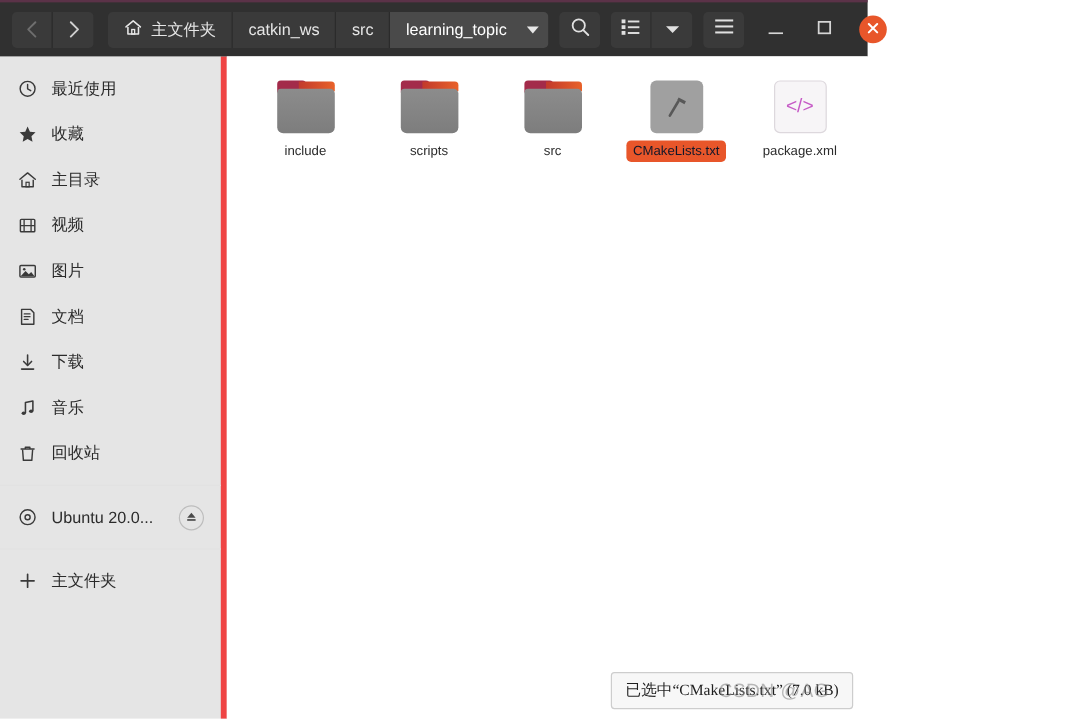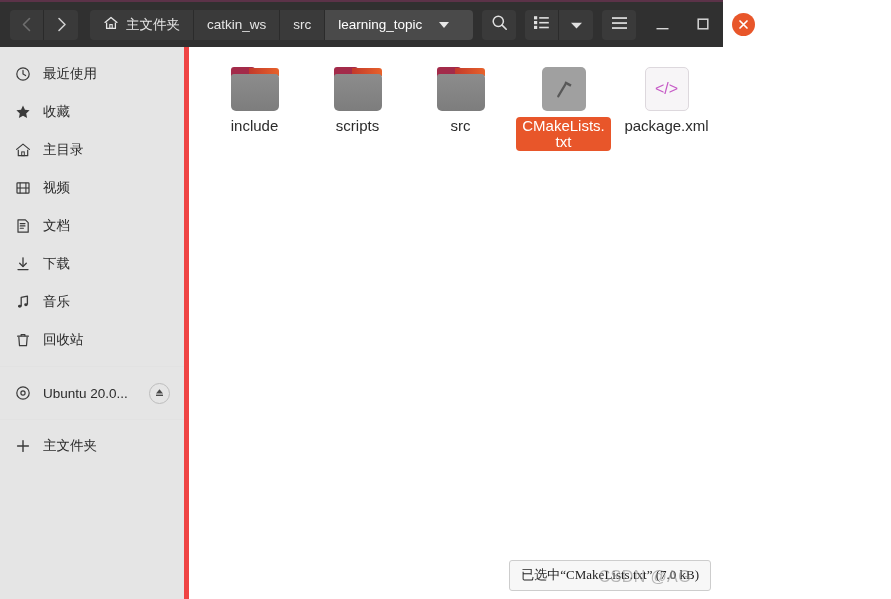--- a/index.html
+++ b/index.html
@@ -46,21 +46,21 @@
     height: 30px;
     background: #3a3a3a;
     color: #e6e6e6;
     display: flex; align-items: center; gap: 7px;
     padding: 0 13px;
     font-size: 13.5px;
     border-right: 1px solid #2b2b2b;
     white-space: nowrap;
   }
   .crumb:last-child { border-right: none; }
-  .crumb.active { background: #4a4a4a; color: #ffffff; padding-right: 22px; }
+  .crumb.active { background: #4a4a4a; color: #ffffff; padding-right: 6px; }
   .crumb .caret {
     width: 0; height: 0;
     border-left: 5px solid transparent;
     border-right: 5px solid transparent;
     border-top: 6px solid #e8e8e8;
     margin-left: 10px; margin-right: 2px;
   }
 
   .hb-right {
     margin-left: auto;
@@ -133,28 +133,28 @@
     align-content: flex-start;
     gap: 0px;
   }
   .fitem {
     width: 103px;
     padding: 6px 4px 8px 4px;
     display: flex; flex-direction: column; align-items: center;
     gap: 6px;
   }
   .fname {
-    font-size: 15px; color: #2b2b2b;
+    font-size: 11px; color: #2b2b2b;
     text-align: center; line-height: 16px;
     max-width: 95px;
     word-break: break-word;
     padding: 1px 5px; border-radius: 4px;
   }
   .fitem.selected .fname {
-    background: #e8562a; color: #ffffff;
+    background: #e8562a; color: #0f172a;
   }
 
   
   .folder { width: 48px; height: 44px; position: relative; }
   .folder .tab {
     position: absolute; left: 0; top: 0;
     width: 24px; height: 10px;
     background: #a32b4a;
     border-radius: 3px 3px 0 0;
   }
@@ -368,20 +368,30 @@
         <span class="ico">
           <svg width="16" height="16" viewBox="0 0 16 16" aria-hidden="true">
               <rect x="2" y="2.8" width="12" height="10.4" rx="0.8" fill="none" stroke="currentColor" stroke-width="1.2"></rect>
               <path d="M5.1 2.8 V13.2 M10.9 2.8 V13.2" stroke="currentColor" stroke-width="1.1"></path>
               <path d="M2 8 H14" stroke="currentColor" stroke-width="1.1"></path>
             </svg>
         </span>
         <span class="side-label">视频</span>
       </div>
 
+      <div class="side-item">
+        <span class="ico">
+          <svg width="16" height="16" viewBox="0 0 16 16" aria-hidden="true">
+              <rect x="1.6" y="3.2" width="12.8" height="9.6" rx="0.9" fill="none" stroke="currentColor" stroke-width="1.2"></rect>
+              <circle cx="5.2" cy="6.3" r="1.05" fill="currentColor"></circle>
+              <path d="M2.4 12 L6.3 7.9 L9 10.5 L11 8.7 L13.6 12 Z" fill="currentColor"></path>
+            </svg>
+        </span>
+        <span class="side-label">图片</span>
+      </div>
 
       <div class="side-item">
         <span class="ico">
           <svg width="16" height="16" viewBox="0 0 16 16" aria-hidden="true">
               <path d="M3 1.8 H10.4 L13.2 4.6 V14.2 H3 Z" fill="none" stroke="currentColor" stroke-width="1.2" stroke-linejoin="round"></path>
               <path d="M5.2 5.6 H10 M5.2 7.9 H10 M5.2 10.2 H8.4" stroke="currentColor" stroke-width="1.1" stroke-linecap="round"></path>
             </svg>
         </span>
         <span class="side-label">文档</span>
       </div>

